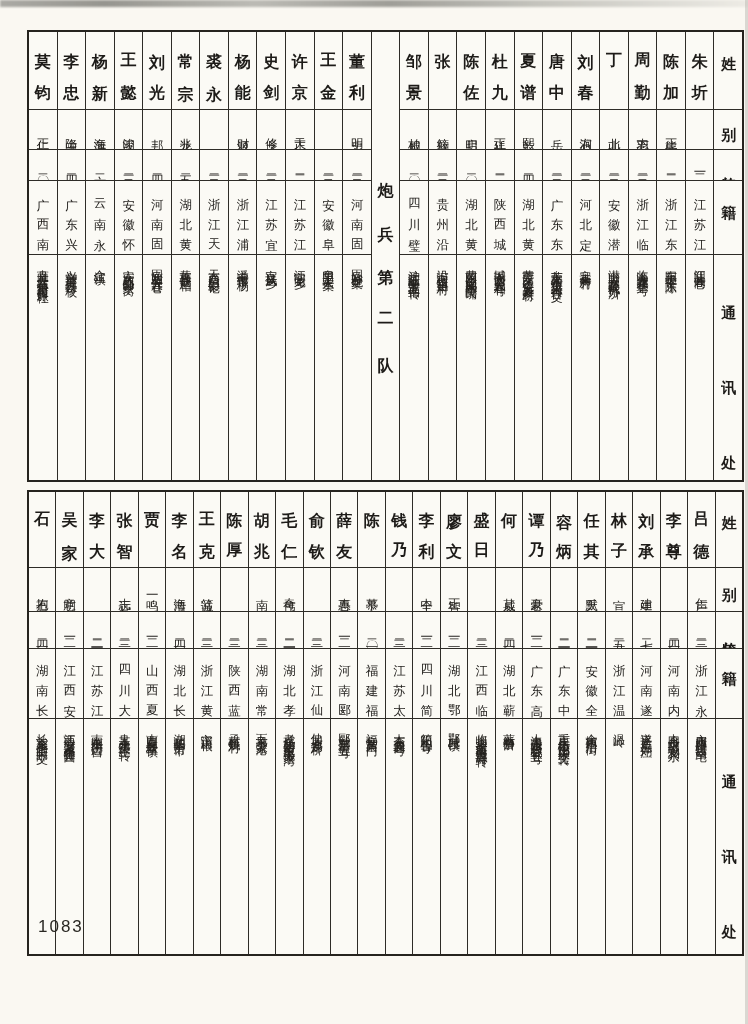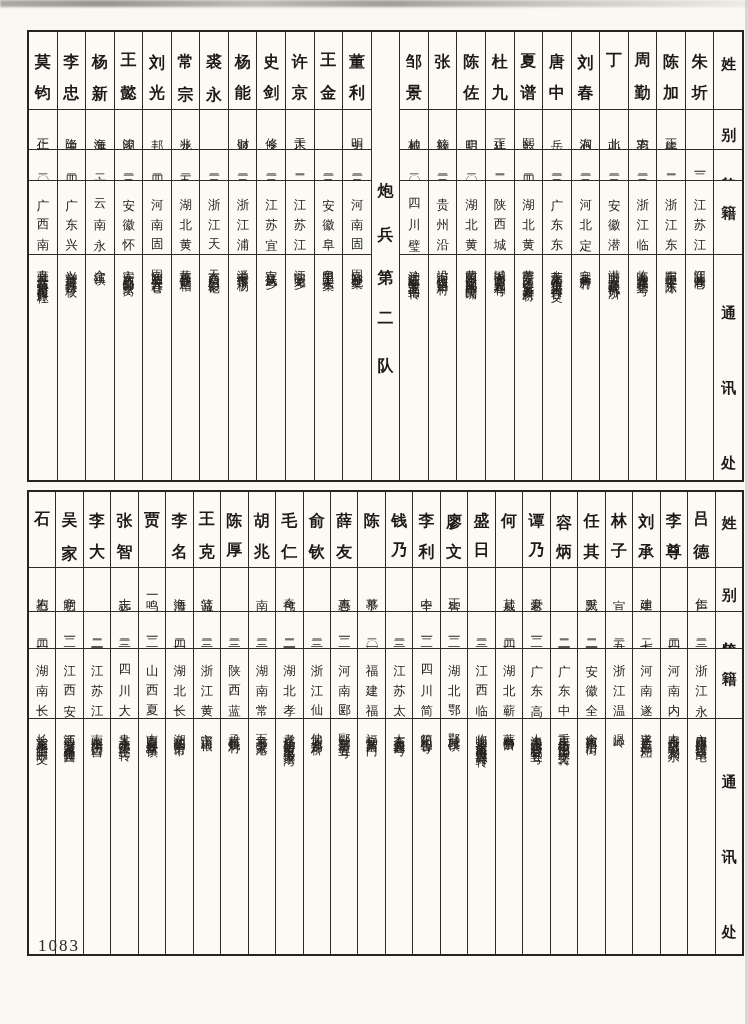--- a/index.html
+++ b/index.html
@@ -72,22 +72,22 @@
   .hdr-alias{height:30px;text-align:justify;text-align-last:justify;}
   .hdr-age{letter-spacing:0;}
   .hdr-native{height:50px;text-align:justify;text-align-last:justify;}
   .hdr-addr{height:150px;text-align:justify;text-align-last:justify;}
   .header-col .r-addr{align-items:center;padding-top:0;}
   
   .label-col .r-full{flex:1 1 auto;border-bottom:none;align-items:center;padding-top:0;}
   .label-t{font-size:16px;font-weight:700;height:175px;text-align:justify;text-align-last:justify;}
   
   .page-number{
-    position:absolute;left:38px;top:936px;
-    font-family:Liberation Serif, serif;
+    position:absolute;left:38px;top:917px;
+    font-family:Liberation Sans, sans-serif;
     font-size:17px;letter-spacing:2px;color:#2a2823;
   }
 </style>
 </head>
 <body>
 
 <div class="page">
   <div class="scan-edge-top"></div>
   <div class="scan-edge-right"></div>
 

